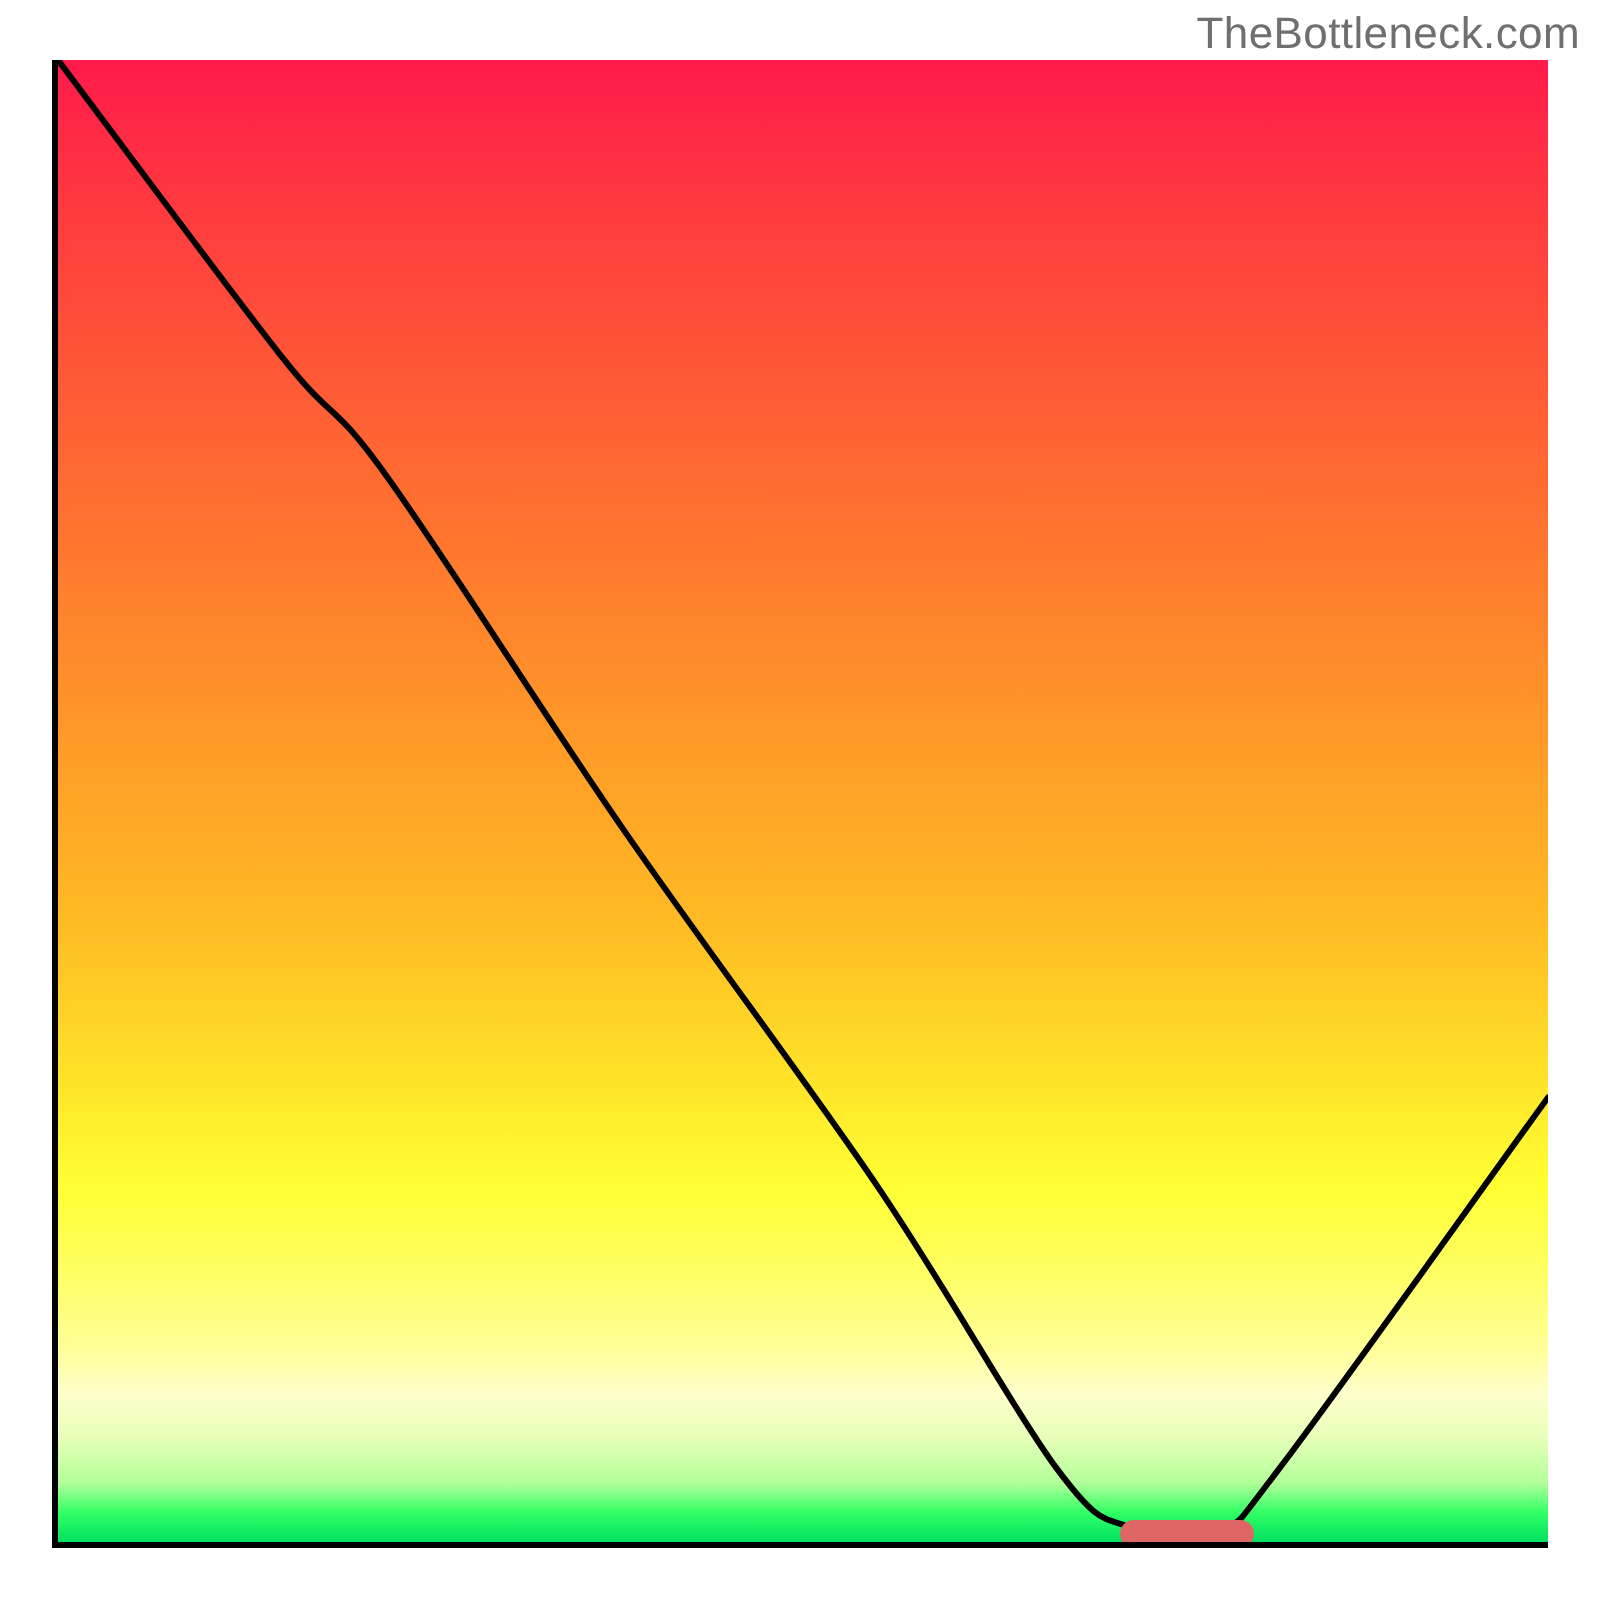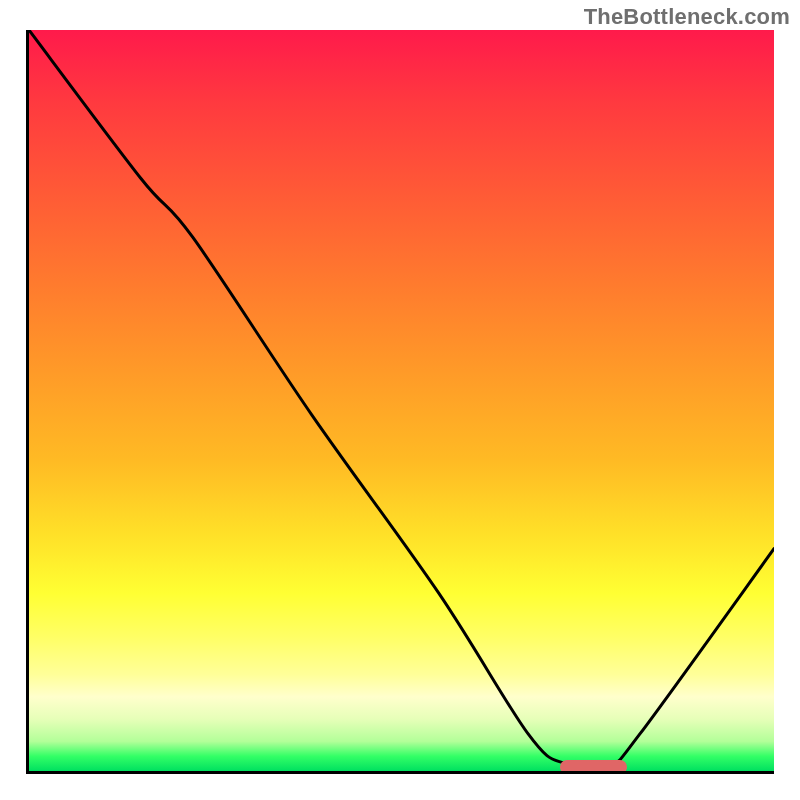--- a/index.html
+++ b/index.html
@@ -13,21 +13,21 @@
   .wrap {
     position: relative;
     width: 800px;
     height: 800px;
   }
   .watermark {
     position: absolute;
     top: 4px;
     right: 10px;
     font-size: 22px;
-    font-weight: 700;
+    font-weight: 400;
     color: #6f6f6f;
     letter-spacing: 0.2px;
   }
   .plot-frame {
     position: absolute;
     left: 26px;
     top: 30px;
     width: 748px;
     height: 744px;
     box-sizing: border-box;

